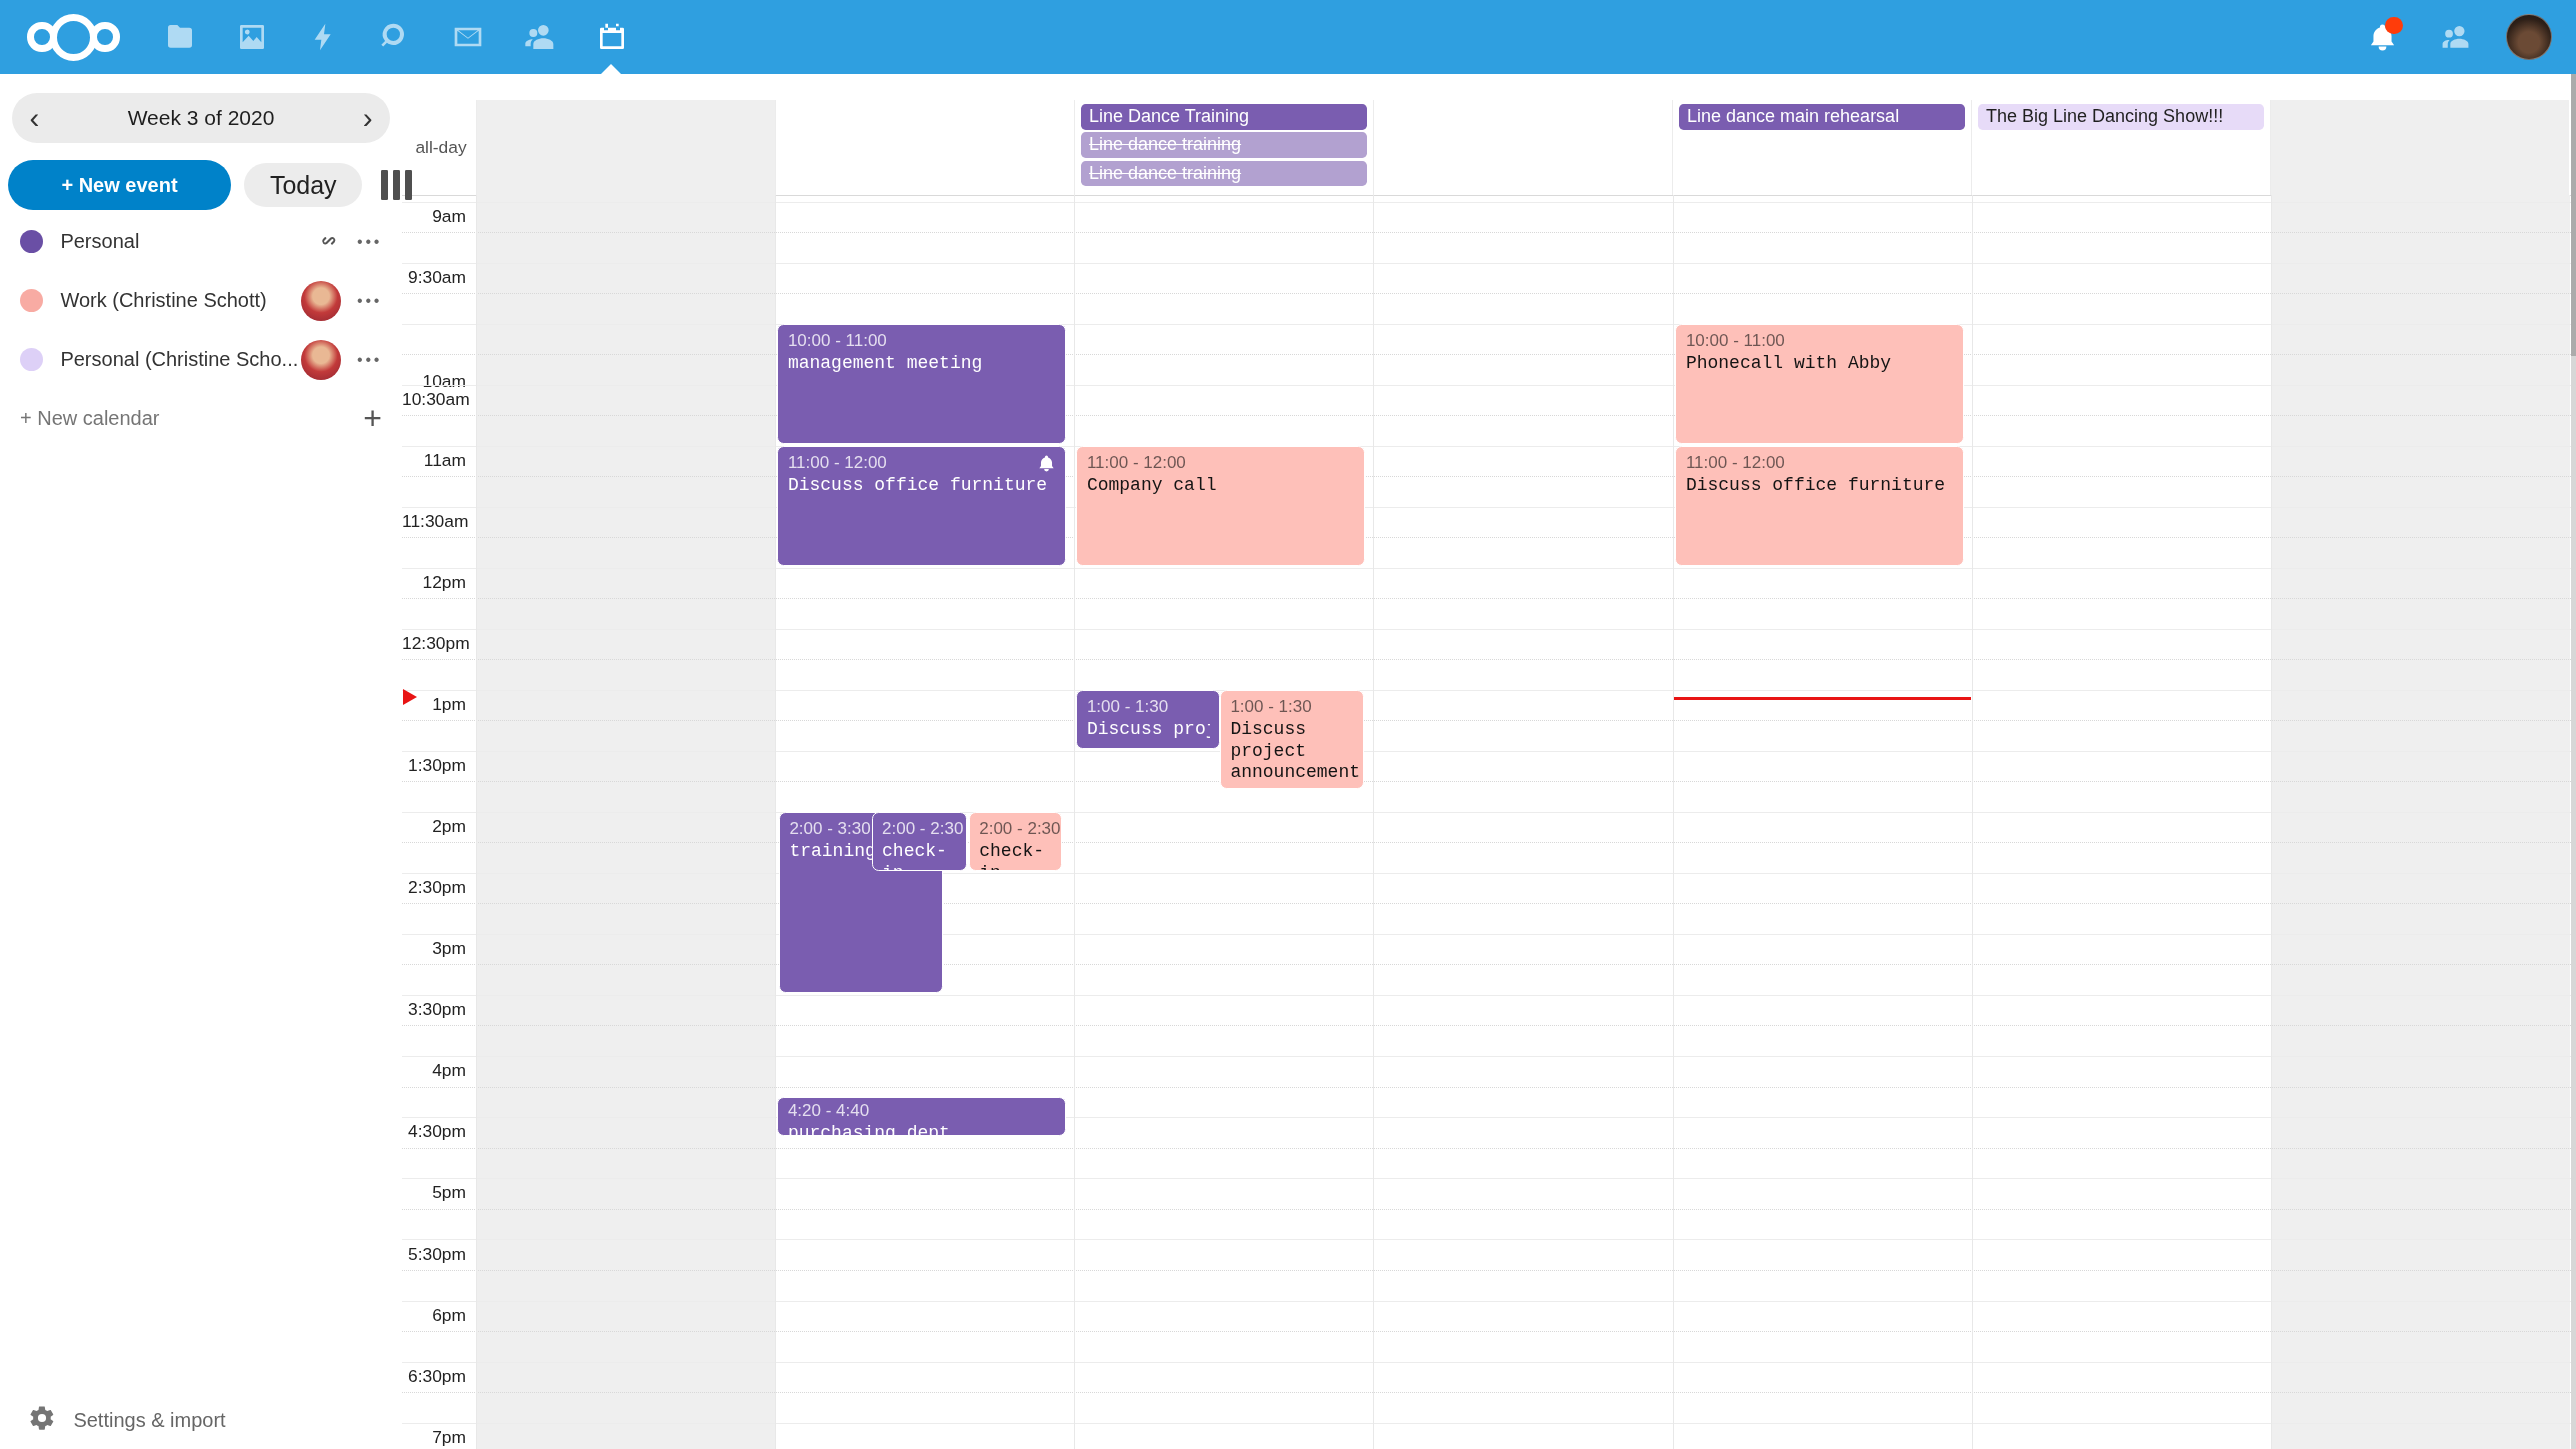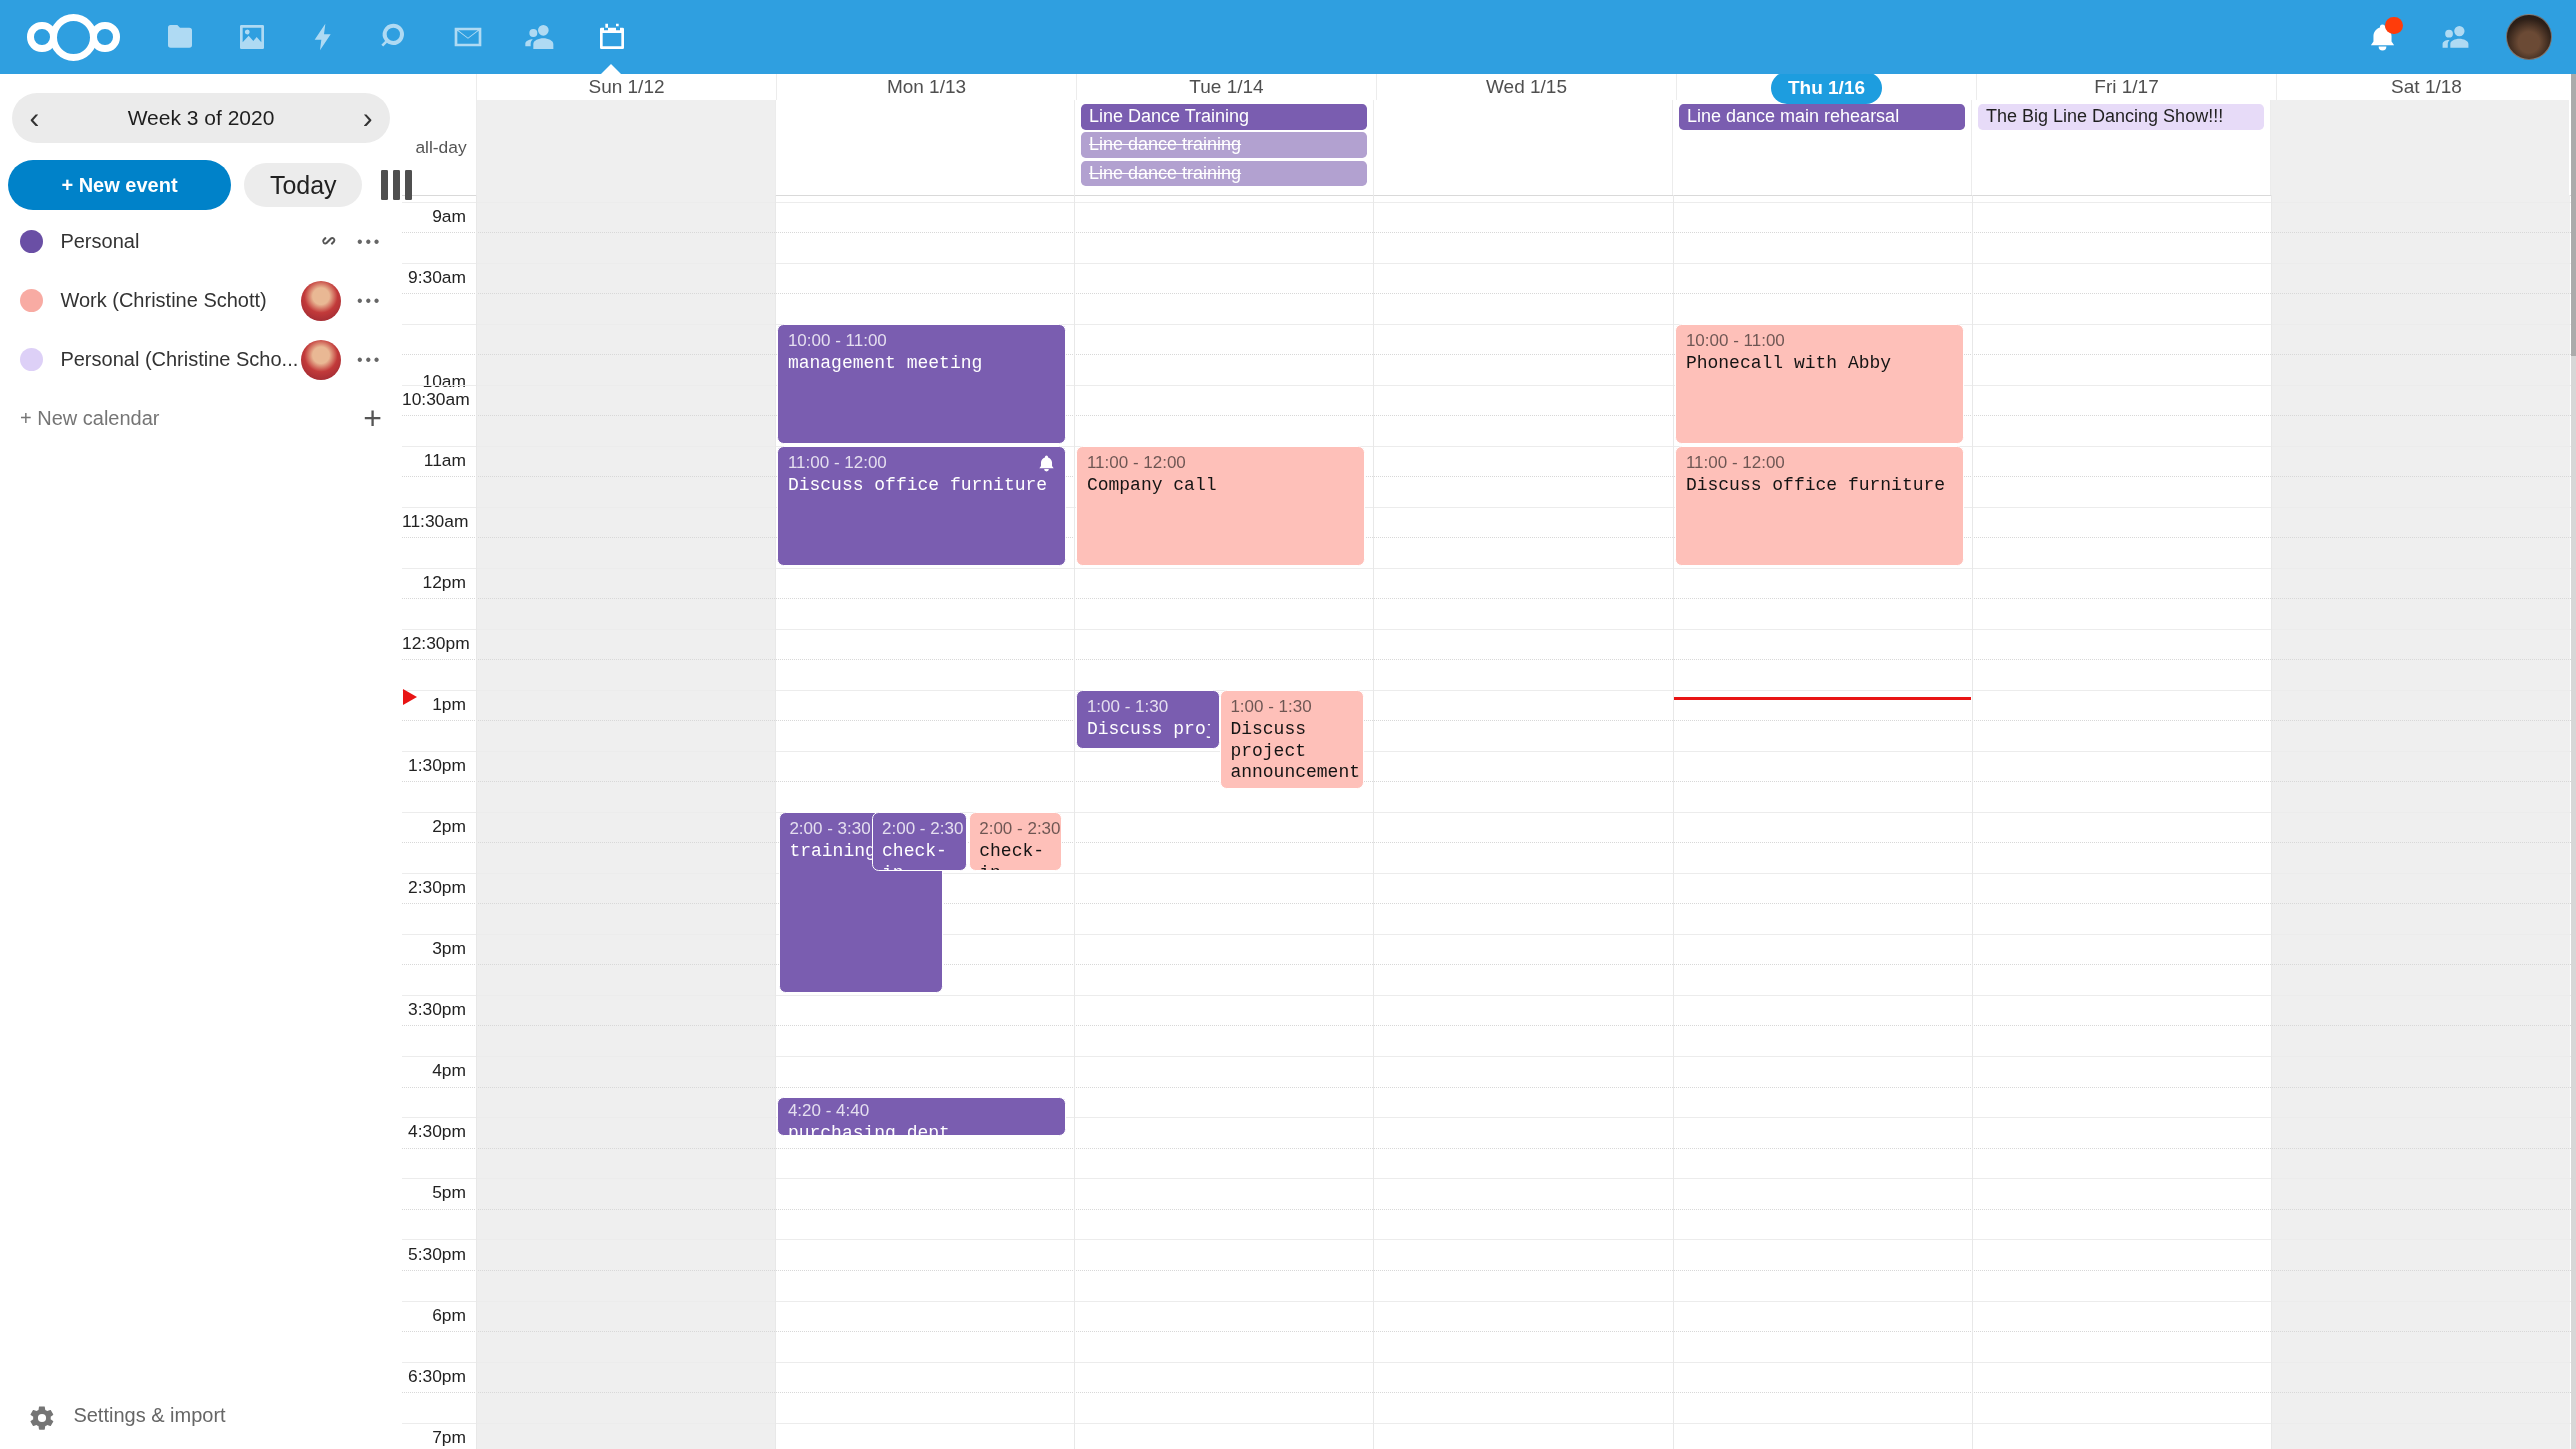--- a/index.html
+++ b/index.html
@@ -48,21 +48,21 @@
   .cal-row{display:flex;align-items:center;height:59px;padding:0 20px;cursor:pointer;}
   .dot{width:23px;height:23px;border-radius:50%;margin-right:17.4px;flex:0 0 23px;}
   .cal-label{font-size:20px;color:#333;flex:1;white-space:nowrap;overflow:hidden;}
   .cal-actions{display:flex;align-items:center;gap:16px;color:#555;}
   .cal-actions svg{width:25.5px;height:25.5px;fill:currentColor;}
   .avatar-sm{width:40px;height:40px;border-radius:50%;
        background:radial-gradient(circle at 50% 38%,#e9b894 0 26%,#c23a3a 52%,#8f2430 100%);}
   .dotsmenu{font-size:16px;letter-spacing:2.7px;color:#666;}
   .newcal-label{font-size:20px;color:#757575;flex:1;}
   .plus{font-size:32px;color:#555;font-weight:300;}
-  .settings{position:absolute;bottom:17.4px;left:28px;display:flex;align-items:flex-start;gap:17.4px;
+  .settings{position:absolute;bottom:17.4px;left:28px;display:flex;align-items:flex-end;gap:17.4px;
             color:#666;font-size:20px;cursor:pointer;}
   .settings svg{width:28px;height:28px;fill:#757575;}
 
   
   .main{position:absolute;left:402px;top:74px;right:0;bottom:0;background:#fff;}
   .dayheader{position:absolute;top:0;left:0;right:5.4px;height:25.5px;display:flex;}
   .dh-gutter{width:74px;flex:0 0 74px;}
   .dh-cell{width:299px;flex:0 0 299px;display:flex;align-items:center;justify-content:center;
            font-size:19px;color:#4f4f4f;border-left:0.7px solid #ececec;}
   .today-pill{background:#1d9ddf;color:#fff;font-weight:bold;border-radius:670px;
@@ -216,32 +216,20 @@
     </div>
   <div class="settings">
     <svg viewBox="0 0 24 24">
         <path d="M19.4 13c0-.3.1-.7.1-1s0-.7-.1-1l2.1-1.6c.2-.2.2-.4.1-.6l-2-3.5c-.1-.2-.4-.3-.6-.2l-2.5 1a7 7 0 0 0-1.7-1l-.4-2.6c0-.3-.2-.4-.5-.4h-4c-.2 0-.4.1-.5.4L9 5.1c-.6.2-1.2.6-1.7 1l-2.5-1c-.2-.1-.5 0-.6.2l-2 3.5c-.1.2-.1.4.1.6L4.5 11c0 .3-.1.7-.1 1s0 .7.1 1l-2.2 1.6c-.2.2-.2.4-.1.6l2 3.5c.1.2.4.3.6.2l2.5-1c.5.4 1.1.8 1.7 1l.4 2.7c.1.3.3.4.5.4h4c.3 0 .5-.1.5-.4l.4-2.7c.6-.2 1.2-.6 1.7-1l2.5 1c.2.1.5 0 .6-.2l2-3.5c.1-.2.1-.4-.1-.6L19.4 13zM12 15.5a3.5 3.5 0 1 1 0-7 3.5 3.5 0 0 1 0 7z"></path>
       </svg>
     <span>Settings &amp; import</span>
   </div>
 </aside>
 
 <main class="main">
-  <div class="dayheader" id="dayheader">
-    <div class="dh-gutter"></div>
-  <div class="dh-cell">Sun 1/12</div>
-      <div class="dh-cell">Mon 1/13</div>
-      <div class="dh-cell">Tue 1/14</div>
-      <div class="dh-cell">Wed 1/15</div>
-      <div class="dh-cell">
-        <span class="today-pill">Thu 1/16</span>
-      </div>
-      <div class="dh-cell">Fri 1/17</div>
-      <div class="dh-cell">Sat 1/18</div>
-    </div>
   <div class="allday" id="allday">
     <div class="ad-gutter">all-day</div>
   <div class="ad-cell weekend"></div>
       <div class="ad-cell"></div>
       <div class="ad-cell">
         <div class="ad-pill purple">Line Dance Training</div>
         <div class="ad-pill light">Line dance training</div>
         <div class="ad-pill light">Line dance training</div>
       </div>
       <div class="ad-cell"></div>

